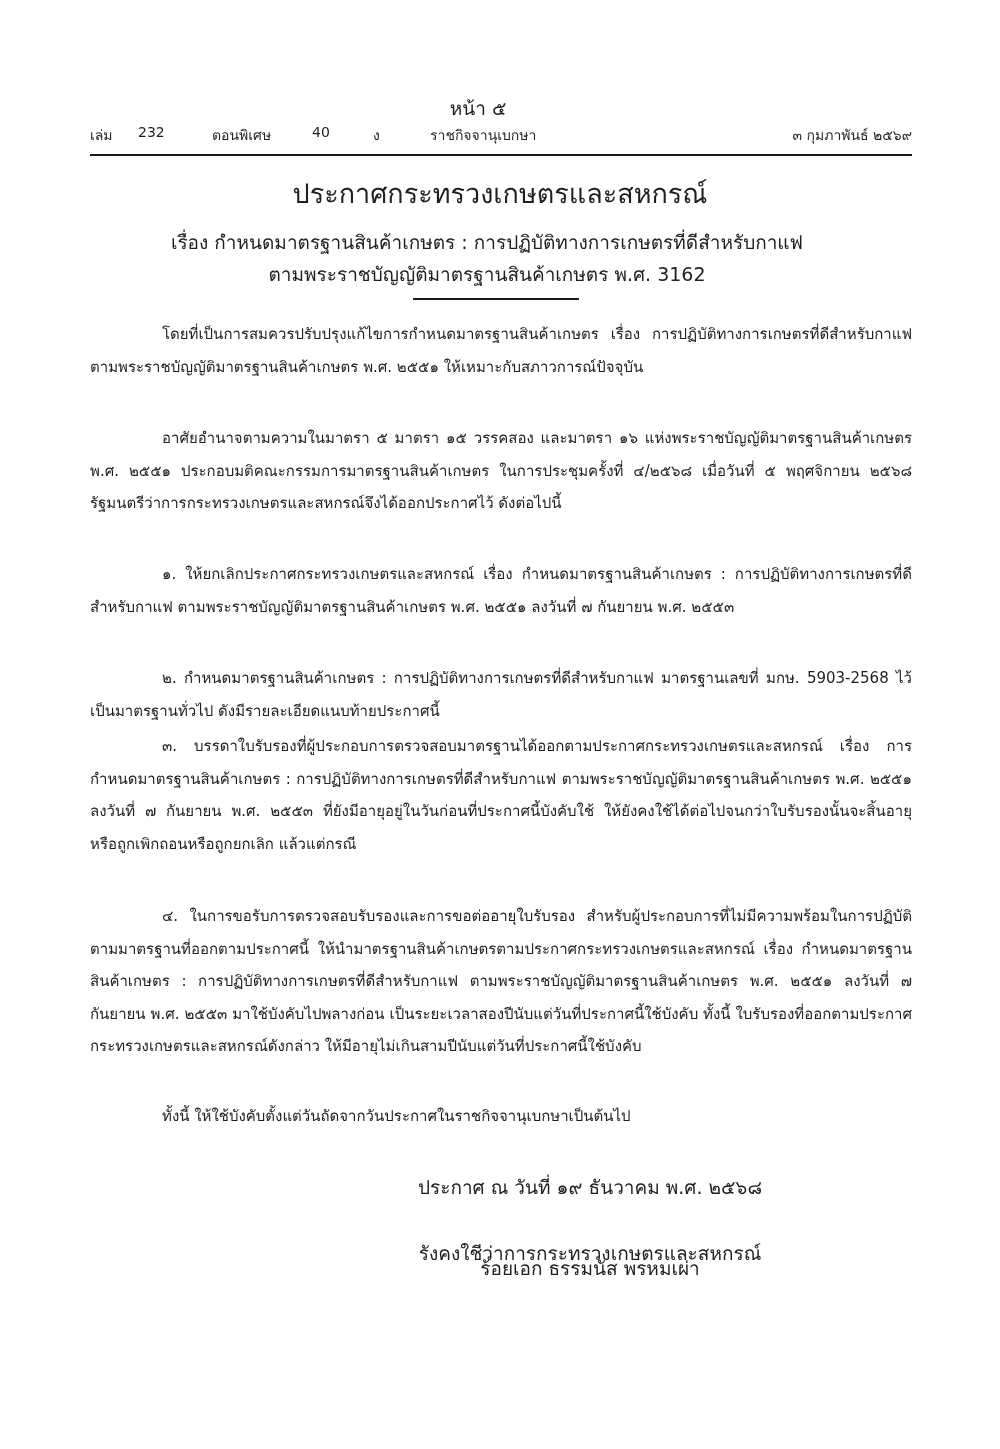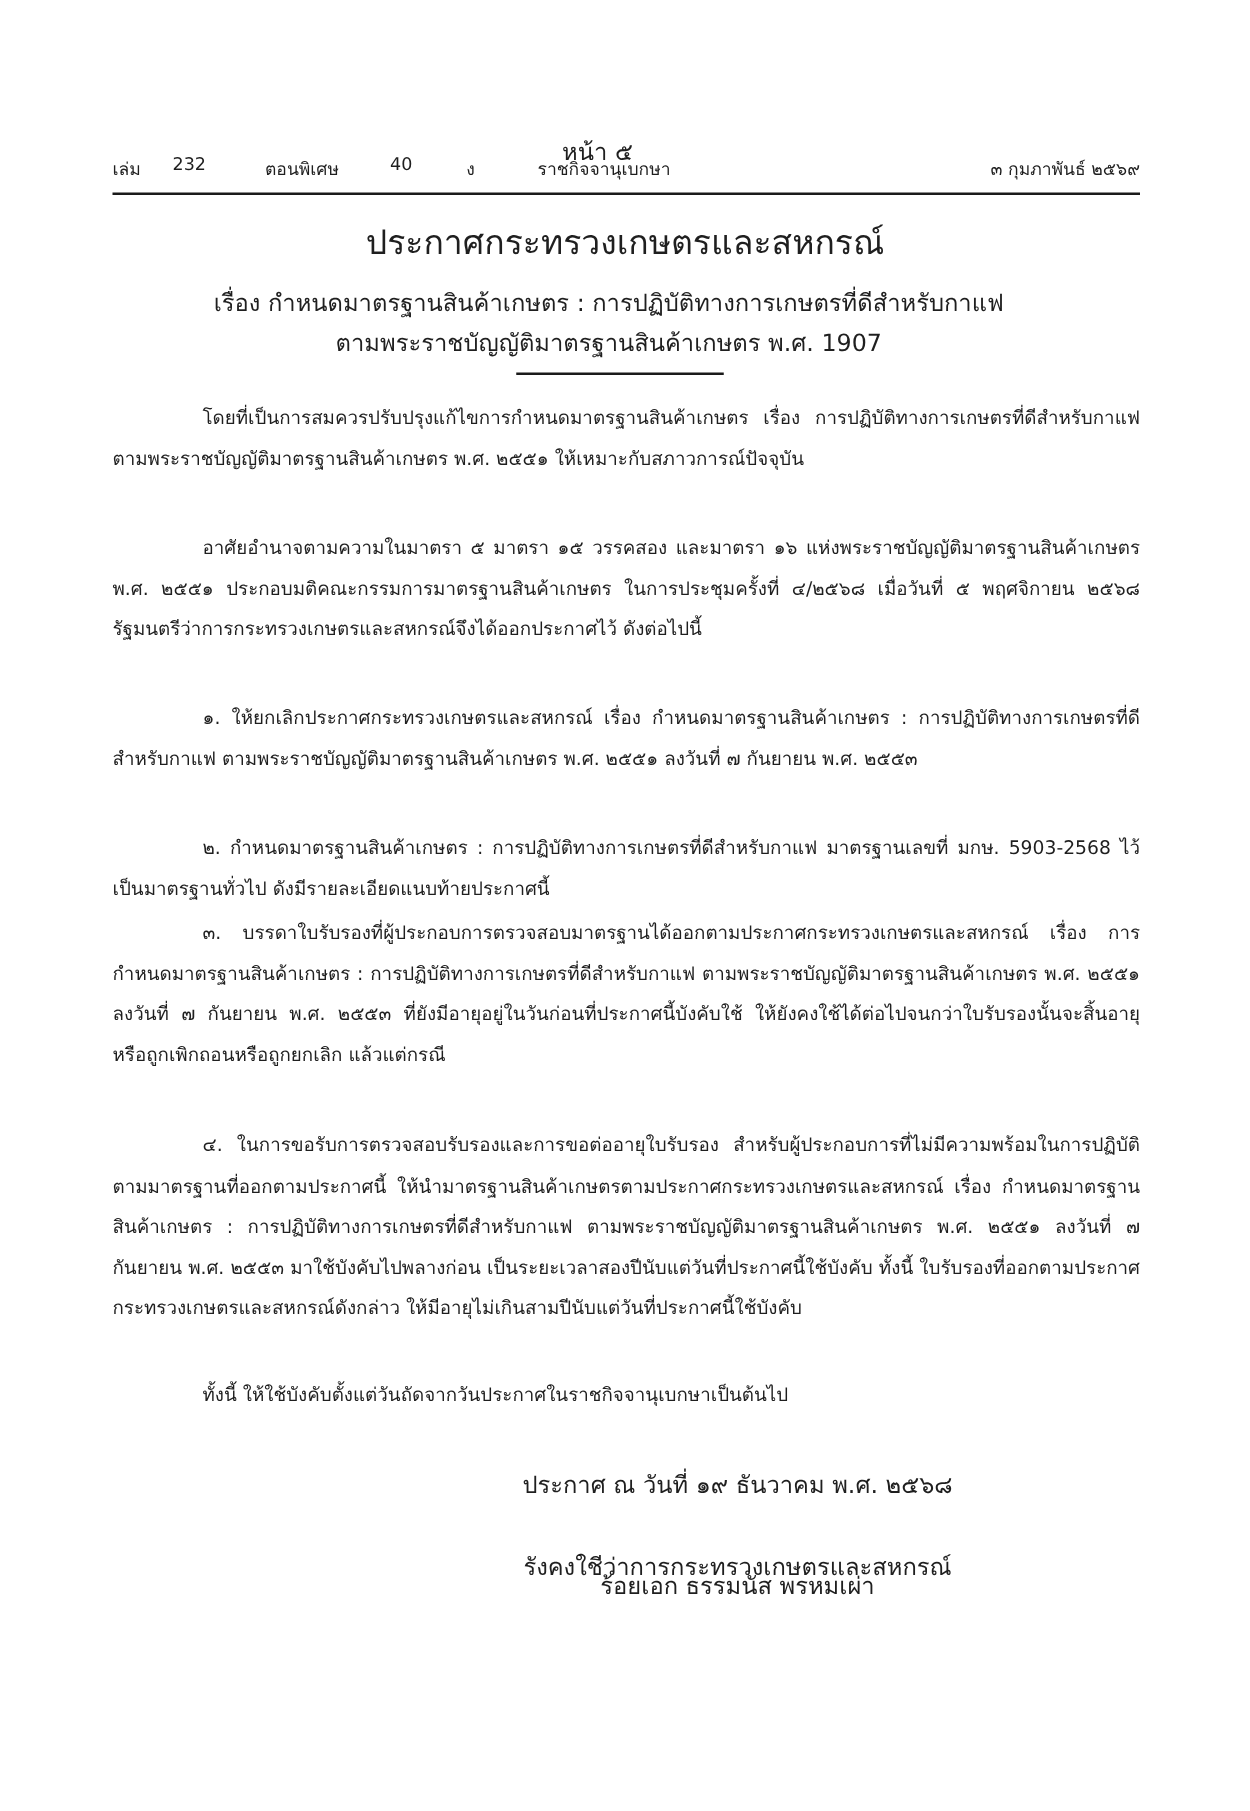--- a/index.html
+++ b/index.html
@@ -1,18 +1,18 @@
 <!DOCTYPE html>
 <html><head>
   <meta charset="utf-8">
   <style>
     html, body { margin: 0; padding: 0; background: #ffffff; }
     body { width: 1000px; height: 1449px; position: relative; overflow: hidden;
       font-family: "DejaVu Sans", "Liberation Sans", sans-serif; color: #1f1f1f; }
-    .page-num { position: absolute; top: 93px; left: 0; width: 956px; text-align: center; font-size: 19px; margin-top: 13px; }
+    .page-num { position: absolute; top: 93px; left: 0; width: 956px; text-align: center; font-size: 19px; }
     .header-row { position: absolute; top: 124px; left: 90px; width: 822px; height: 28px; font-size: 14px; }
     .header-row span { position: absolute; top: 0; white-space: nowrap; }
     .header-rule { position: absolute; top: 154px; left: 90px; width: 822px; height: 2px; background: #1a1a1a; }
     .title { position: absolute; top: 172px; left: 0; width: 1000px; text-align: center; font-size: 27px; }
     .subtitle { position: absolute; left: 0; width: 974px; text-align: center; font-size: 19px; }
     .sub1 { top: 227px; }
     .sub2 { top: 259px; }
     .title-rule { position: absolute; top: 298px; left: 413px; width: 166px; height: 2px; background: #1a1a1a; }
     .body { position: absolute; left: 90px; width: 822px; font-size: 15px; line-height: 32.5px; }
     .para { text-align: justify; text-align-last: left; margin: 0; }
@@ -30,21 +30,21 @@
   <span style="left:122px">ตอนพิเศษ</span>
   <span style="left:222px">40</span>
   <span style="left:283px">ง</span>
   <span style="left:340px">ราชกิจจานุเบกษา</span>
   <span style="right:0px">๓ กุมภาพันธ์ ๒๕๖๙</span>
 </div>
 <div class="header-rule"></div>
 
 <div class="title">ประกาศกระทรวงเกษตรและสหกรณ์</div>
 <div class="subtitle sub1">เรื่อง  กำหนดมาตรฐานสินค้าเกษตร : การปฏิบัติทางการเกษตรที่ดีสำหรับกาแฟ</div>
-<div class="subtitle sub2">ตามพระราชบัญญัติมาตรฐานสินค้าเกษตร  พ.ศ.  1907</div>
+<div class="subtitle sub2">ตามพระราชบัญญัติมาตรฐานสินค้าเกษตร  พ.ศ.  3162</div>
 <div class="title-rule"></div>
 
 <div class="body" style="top:318px;">
   <p class="para"><span class="first"></span><span>โดยที่เป็นการสมควรปรับปรุงแก้ไขการกำหนดมาตรฐานสินค้าเกษตร  เรื่อง  การปฏิบัติทางการเกษตรที่ดีสำหรับกาแฟ  ตามพระราชบัญญัติมาตรฐานสินค้าเกษตร  พ.ศ.  ๒๕๕๑  ให้เหมาะกับสภาวการณ์ปัจจุบัน</span></p>
 </div>
 <div class="body" style="top:422px;">
   <p class="para"><span class="first"></span><span>อาศัยอำนาจตามความในมาตรา  ๕  มาตรา  ๑๕  วรรคสอง  และมาตรา  ๑๖  แห่งพระราชบัญญัติมาตรฐานสินค้าเกษตร  พ.ศ.  ๒๕๕๑  ประกอบมติคณะกรรมการมาตรฐานสินค้าเกษตร  ในการประชุมครั้งที่  ๔/๒๕๖๘  เมื่อวันที่  ๕  พฤศจิกายน  ๒๕๖๘  รัฐมนตรีว่าการกระทรวงเกษตรและสหกรณ์จึงได้ออกประกาศไว้  ดังต่อไปนี้</span></p>
 </div>
 <div class="body" style="top:558px;">
   <p class="para"><span class="first"></span><span>๑.  ให้ยกเลิกประกาศกระทรวงเกษตรและสหกรณ์  เรื่อง  กำหนดมาตรฐานสินค้าเกษตร :  การปฏิบัติทางการเกษตรที่ดีสำหรับกาแฟ  ตามพระราชบัญญัติมาตรฐานสินค้าเกษตร  พ.ศ.  ๒๕๕๑  ลงวันที่  ๗  กันยายน  พ.ศ.  ๒๕๕๓</span></p>

